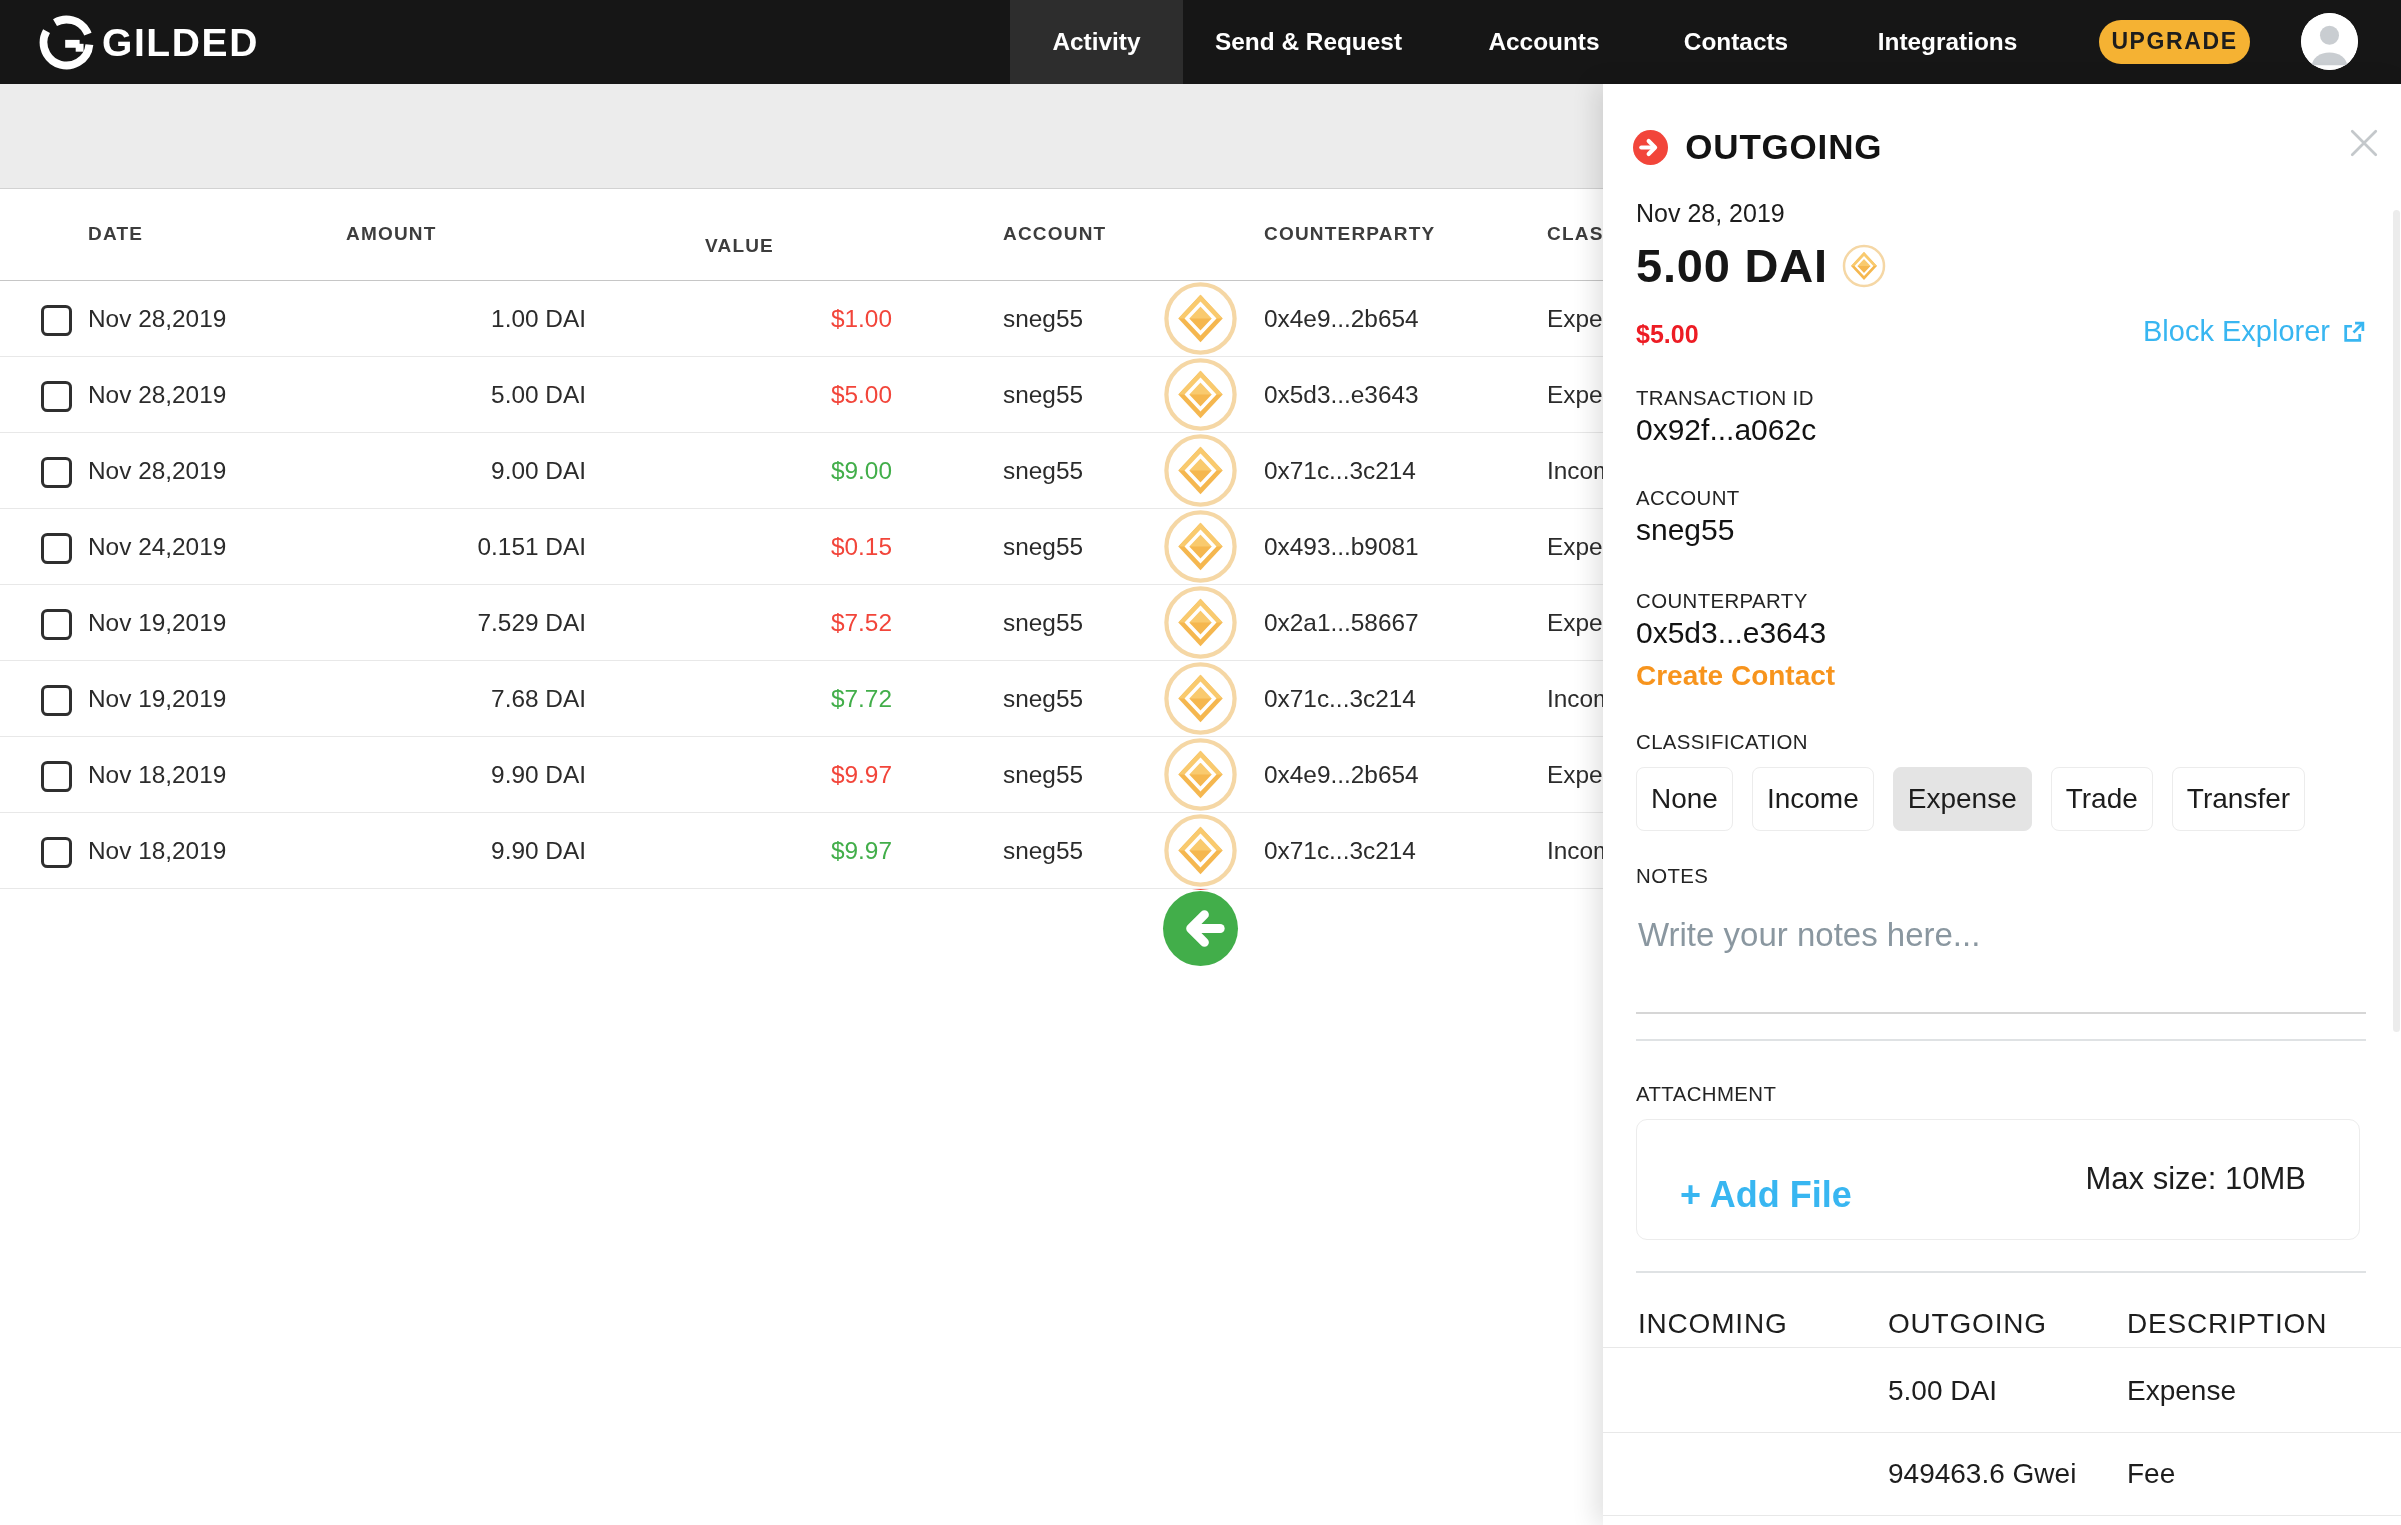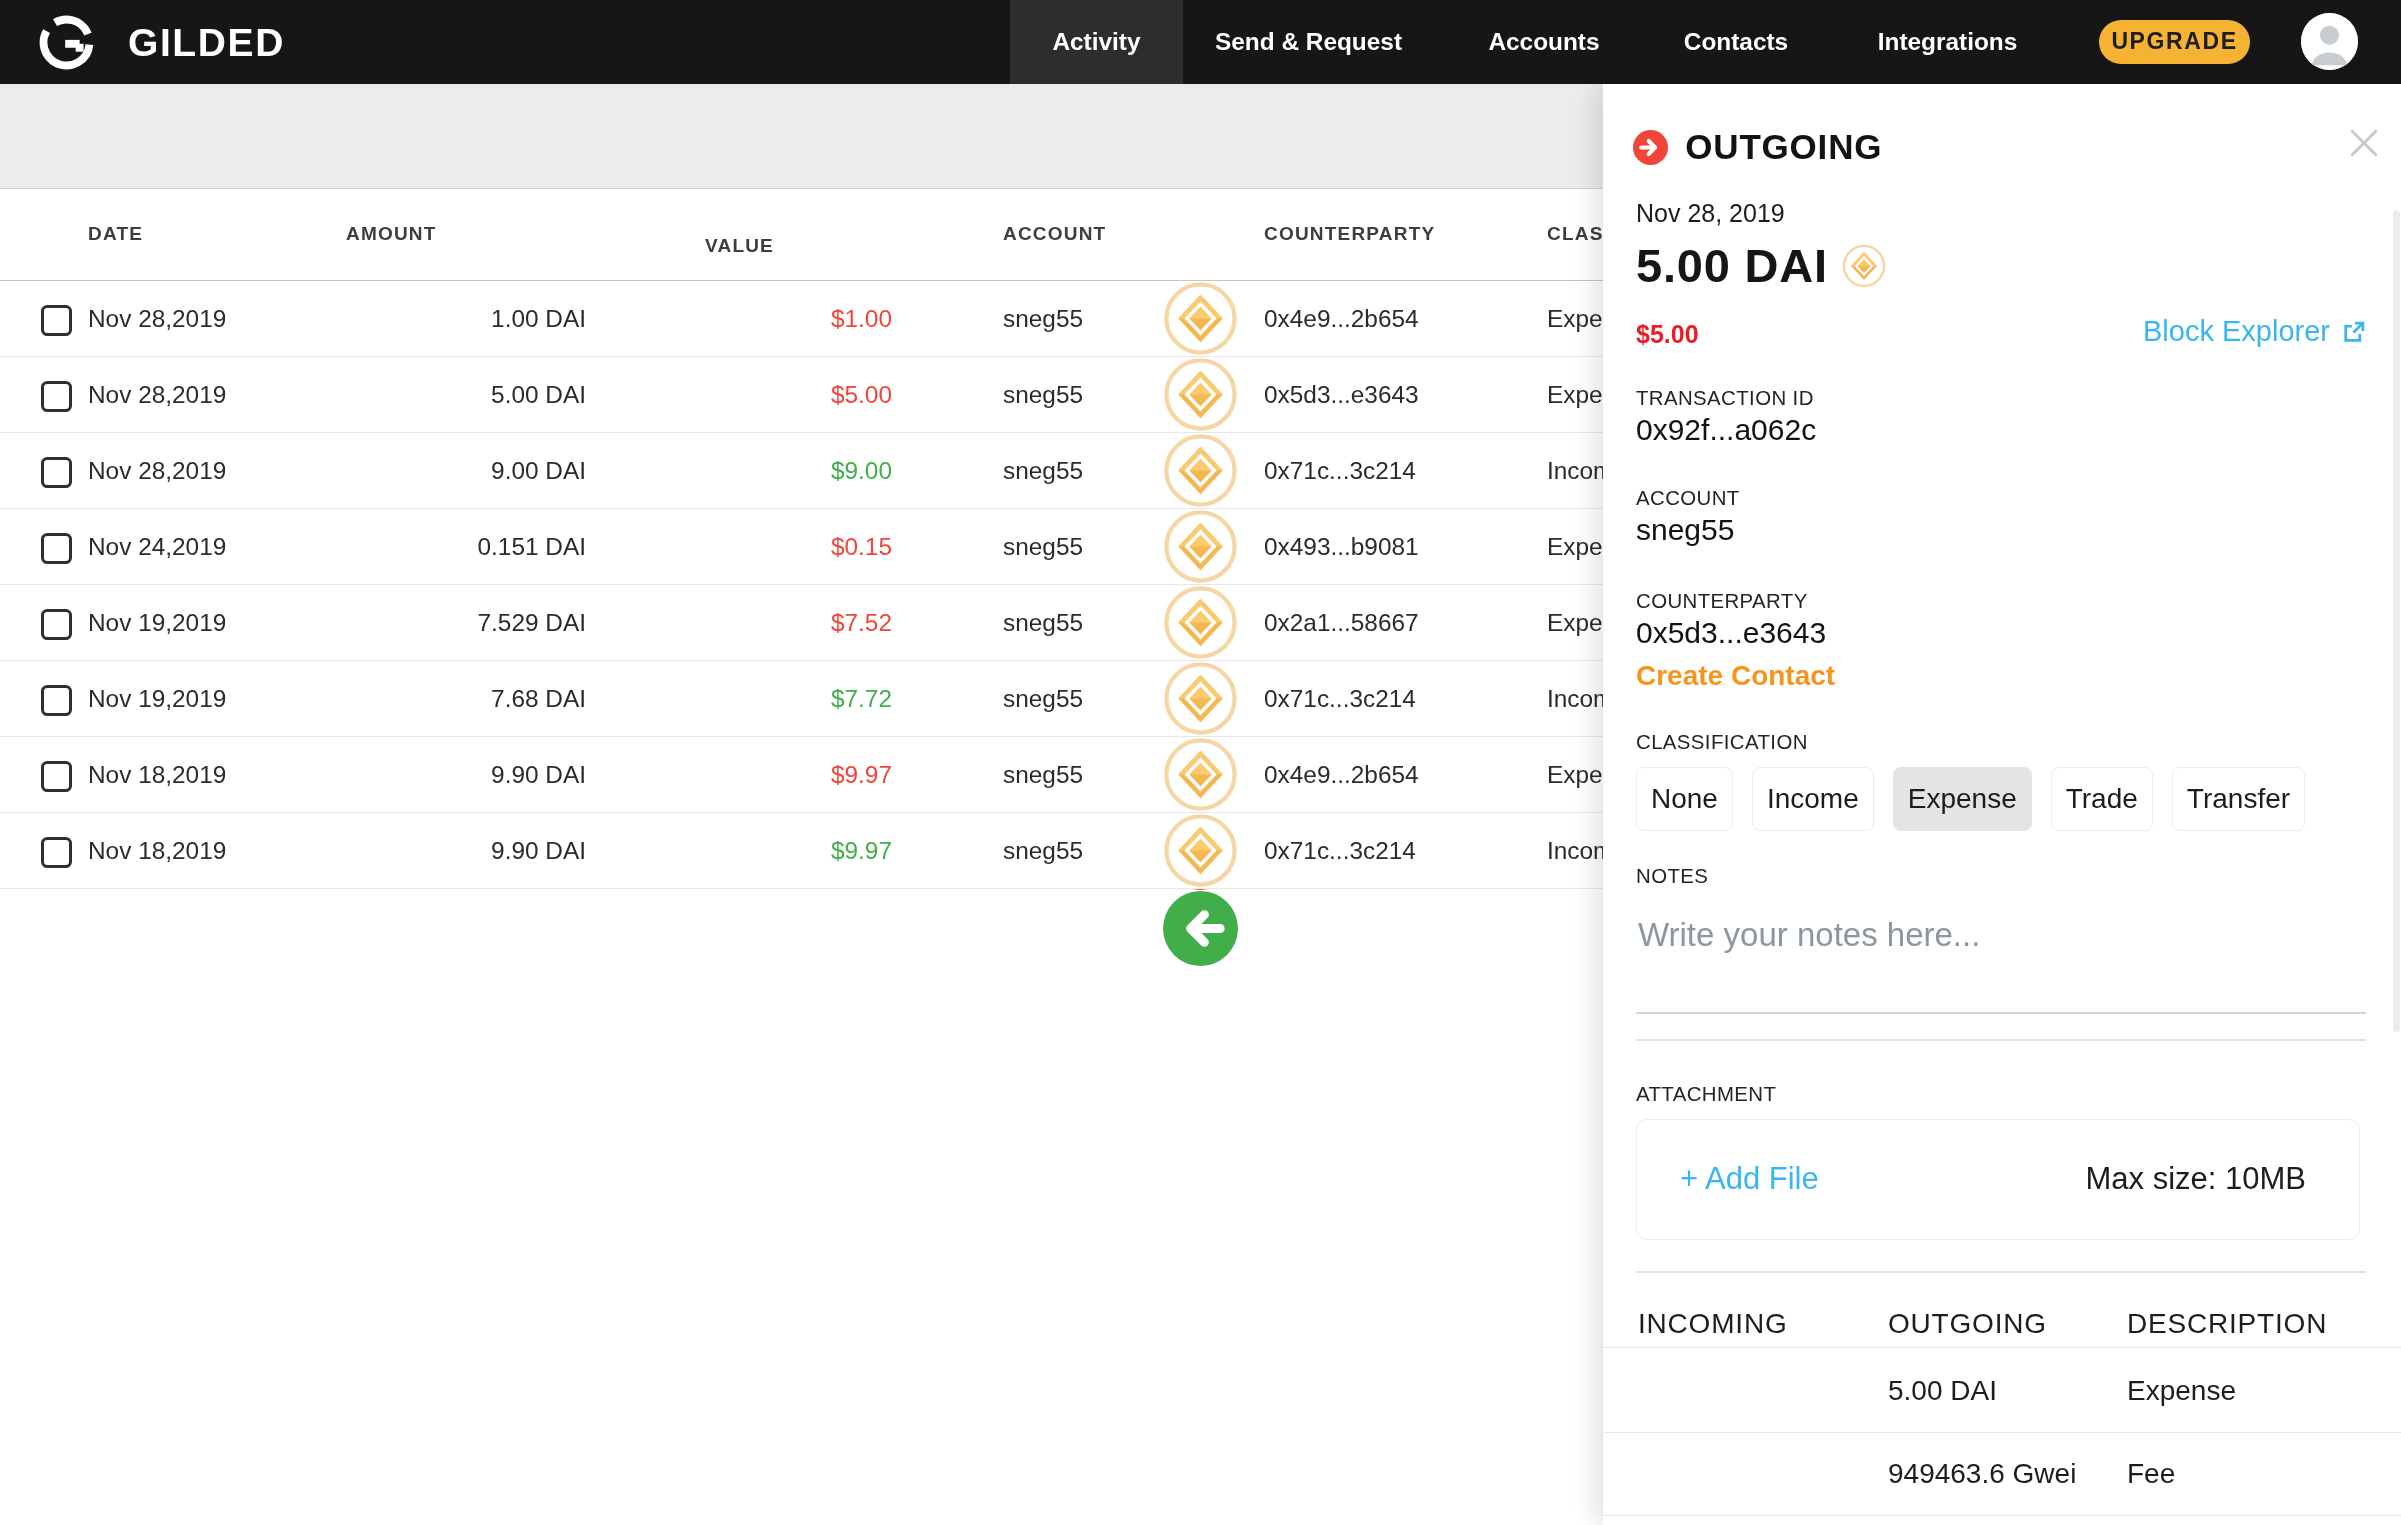--- a/index.html
+++ b/index.html
@@ -1,20 +1,20 @@
 <!DOCTYPE html>
 <html style="--nav-bg: #161616; --nav-active-bg: #2d2d2d; --upgrade-yellow: #f5b233; --search-bg: #ececec; --outgoing-red: #f2453a; --incoming-green: #42ae4a; --panel-value-red: #ed1c24; --link-blue: #38b6f1; --contact-orange: #f7941d; --dai-gold: #f5b74f;font-size:12.6px"><head>
 <meta charset="utf-8">
 <style>
   html,body{margin:0;padding:0;background:#fff;}
   #app{position:relative;width:2401px;height:1525px;overflow:hidden;background:#fff;
        font-family:"Liberation Sans","DejaVu Sans",sans-serif;color:#1d1d1d;}
   
   .nav{position:absolute;left:0;top:0;width:2401px;height:84px;background:var(--nav-bg,#161616);}
-  .logo{position:absolute;left:35px;top:11px;display:flex;align-items:center;gap:30px;}
+  .logo{position:absolute;left:35px;top:11px;display:flex;align-items:center;gap:4px;}
   .logo-mark{width:63px;height:63px;}
   .brand-text{color:#fff;font-size:39px;font-weight:bold;letter-spacing:1.6px;}
   .nav-item{position:absolute;top:0;height:84px;display:flex;align-items:center;justify-content:center;
             color:#fff;font-size:24.4px;font-weight:600;cursor:pointer;}
   .nav-item.active{background:var(--nav-active-bg,#2d2d2d);}
   .ni-0{left:1010px;width:173px;}
   .ni-1{left:1207px;width:203px;}
   .ni-2{left:1477px;width:134px;}
   .ni-3{left:1673px;width:126px;}
   .ni-4{left:1865px;width:165px;}
@@ -82,22 +82,22 @@
   .chip.selected{background:#e4e4e4;border-color:#e4e4e4;}
   .lab-notes{top:781px;}
   .notes-input{position:absolute;left:33px;top:830px;width:730px;height:94px;border:none;outline:none;resize:none;
                font-family:inherit;font-size:33px;color:#333;background:transparent;}
   .notes-input::placeholder{color:#8a97a0;}
   .notes-underline{position:absolute;left:33px;right:36px;top:928px;height:1.6px;background:#d6d6d6;}
   .p-divider{position:absolute;left:33px;right:36px;height:1.6px;background:#dfe2e4;}
   .div-1{top:955px;} .div-2{top:1187px;}
   .lab-attach{top:999px;}
   .attach-box{position:absolute;left:33px;top:1035px;width:724px;height:121px;border:1.6px solid #ececec;border-radius:11px;}
-  .add-file{position:absolute;left:43px;top:0;height:118px;display:flex;align-items:center;
-            font-size:31px;color:var(--link-blue,#38b6f1);cursor:pointer;}
+  .add-file{position:absolute;left:43px;top:16px;height:118px;display:flex;align-items:center;
+            font-size:36px;color:var(--link-blue,#38b6f1);cursor:pointer;font-weight:bold;}
   .max-size{position:absolute;right:53px;top:0;height:118px;display:flex;align-items:center;
             font-size:31px;color:#1d1d1d;}
   .ledger-head{position:absolute;left:0;top:1217px;width:799px;height:47px;border-bottom:1.6px solid #e8e8e8;}
   .lh{position:absolute;top:0;font-size:20.4px;color:#3f3f3f;letter-spacing:0.8px;font-weight:500;white-space:nowrap;}
   .ledger-rows{position:absolute;left:0;top:1266px;width:799px;}
   .lrow{position:relative;height:83px;border-bottom:1.6px solid #e8e8e8;box-sizing:border-box;}
   .lc{position:absolute;top:0;bottom:0;display:flex;align-items:center;font-size:28px;color:#1d1d1d;white-space:nowrap;}
   .l0{left:35px;} .l1{left:285px;} .l2{left:524px;}
   .p-scrollbar{position:absolute;right:1.6px;top:126px;width:7.9px;height:822px;background:#ececec;border-radius:3.9px;}
 </style>

